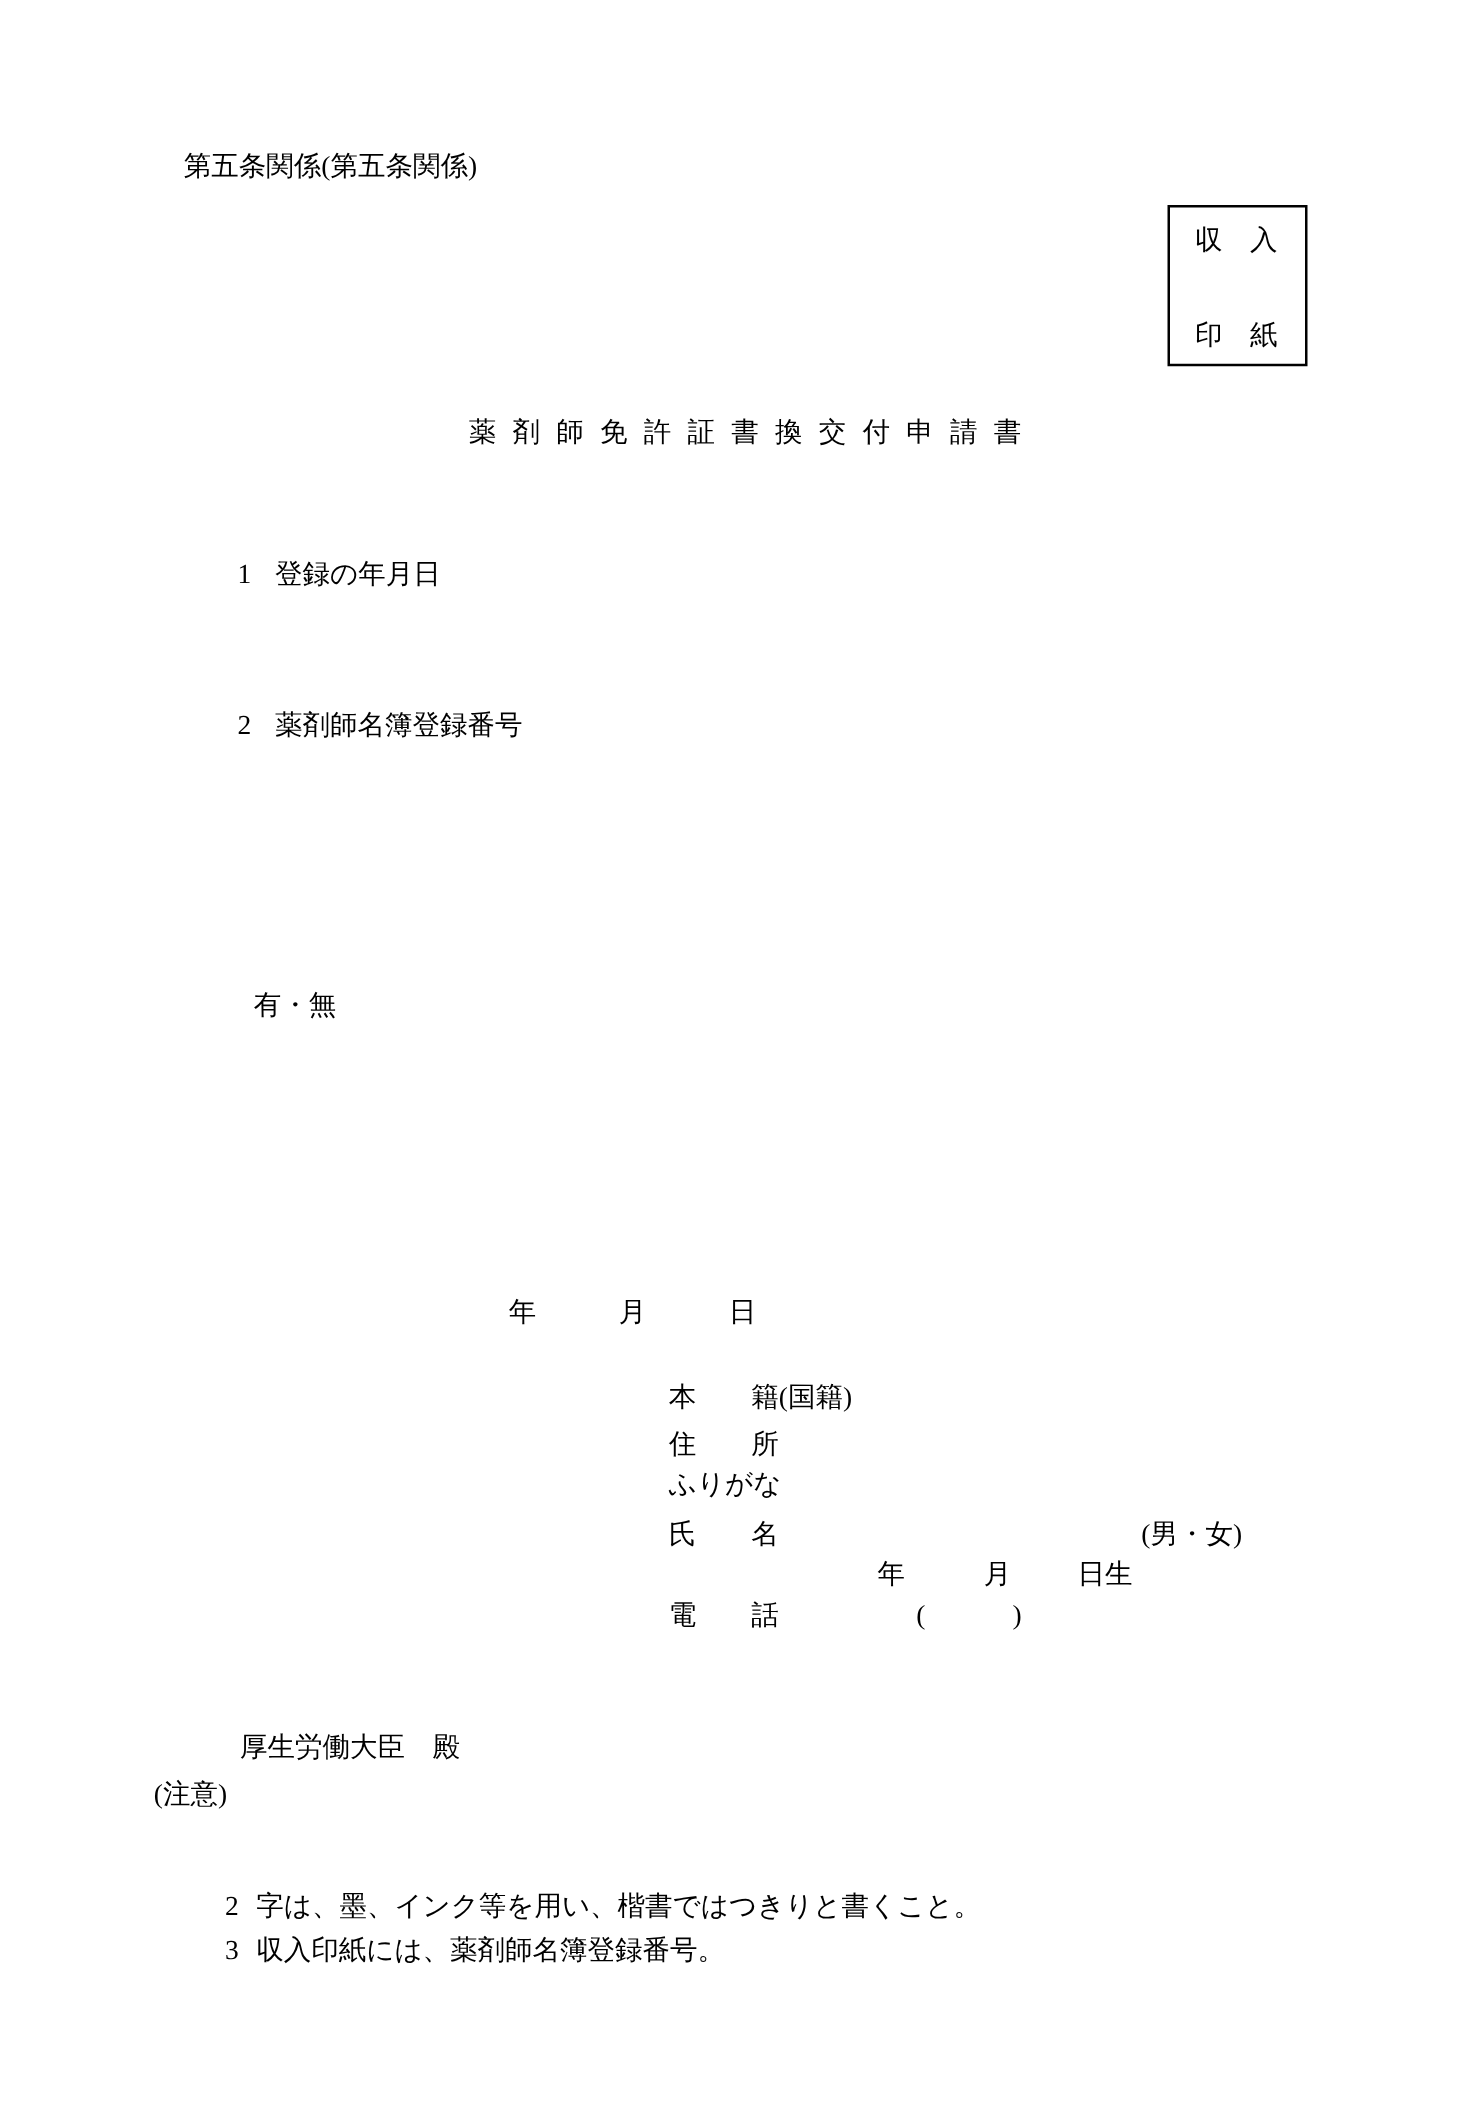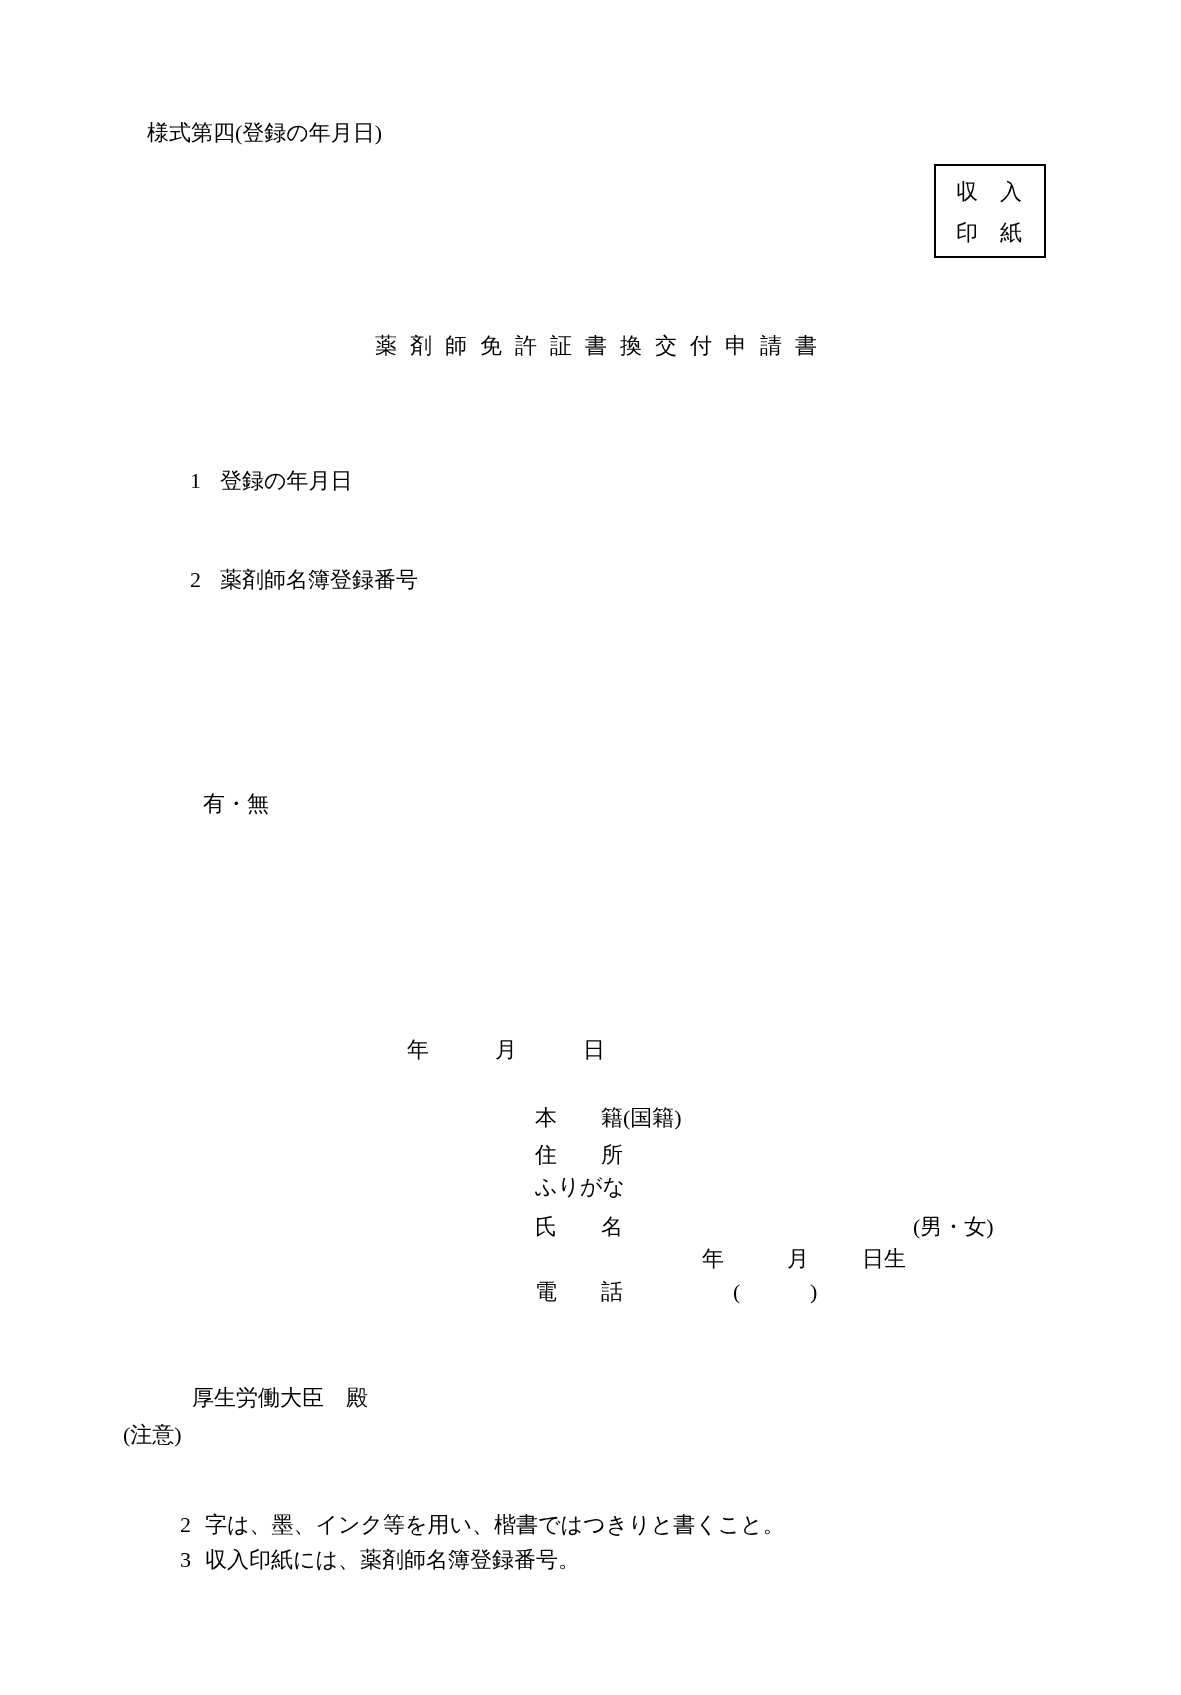--- a/index.html
+++ b/index.html
@@ -30,47 +30,47 @@
   }
   .note-num {
     display: inline-block;
     width: 25px;
   }
   .stamp-box {
     position: absolute;
     left: 934px;
     top: 164px;
     width: 112px;
-    height: 94px;
+    height: 129px;
     border: 2px solid #000000;
     display: flex;
     flex-direction: column;
     justify-content: space-between;
     padding: 15px 0 12px 20px;
   }
   .stamp-line {
     line-height: 1;
     white-space: pre;
   }
 </style>
 </head>
 <body>
 
 <div class="page">
 
-  <div class="line" style="left:147px; top:120px">様式第四(登録の年月日)</div>
+  <div class="line" style="left:147px; top:120px">第五条関係(第五条関係)</div>
 
   <div class="stamp-box">
     <div class="stamp-line">収　入</div>
     <div class="stamp-line">印　紙</div>
   </div>
 
   <div class="line title" style="left:375px; top:333px">薬剤師免許証書換交付申請書</div>
 
-  <div class="line" style="left:168px; top:443px">
+  <div class="line" style="left:168px; top:421px">
     <span class="num">1</span><span>登録の年月日</span>
   </div>
 
   <div class="line" style="left:168px; top:542px">
     <span class="num">2</span><span>薬剤師名簿登録番号</span>
   </div>
 
 
 
   <div class="line" style="left:203px; top:791px">有・無</div>

